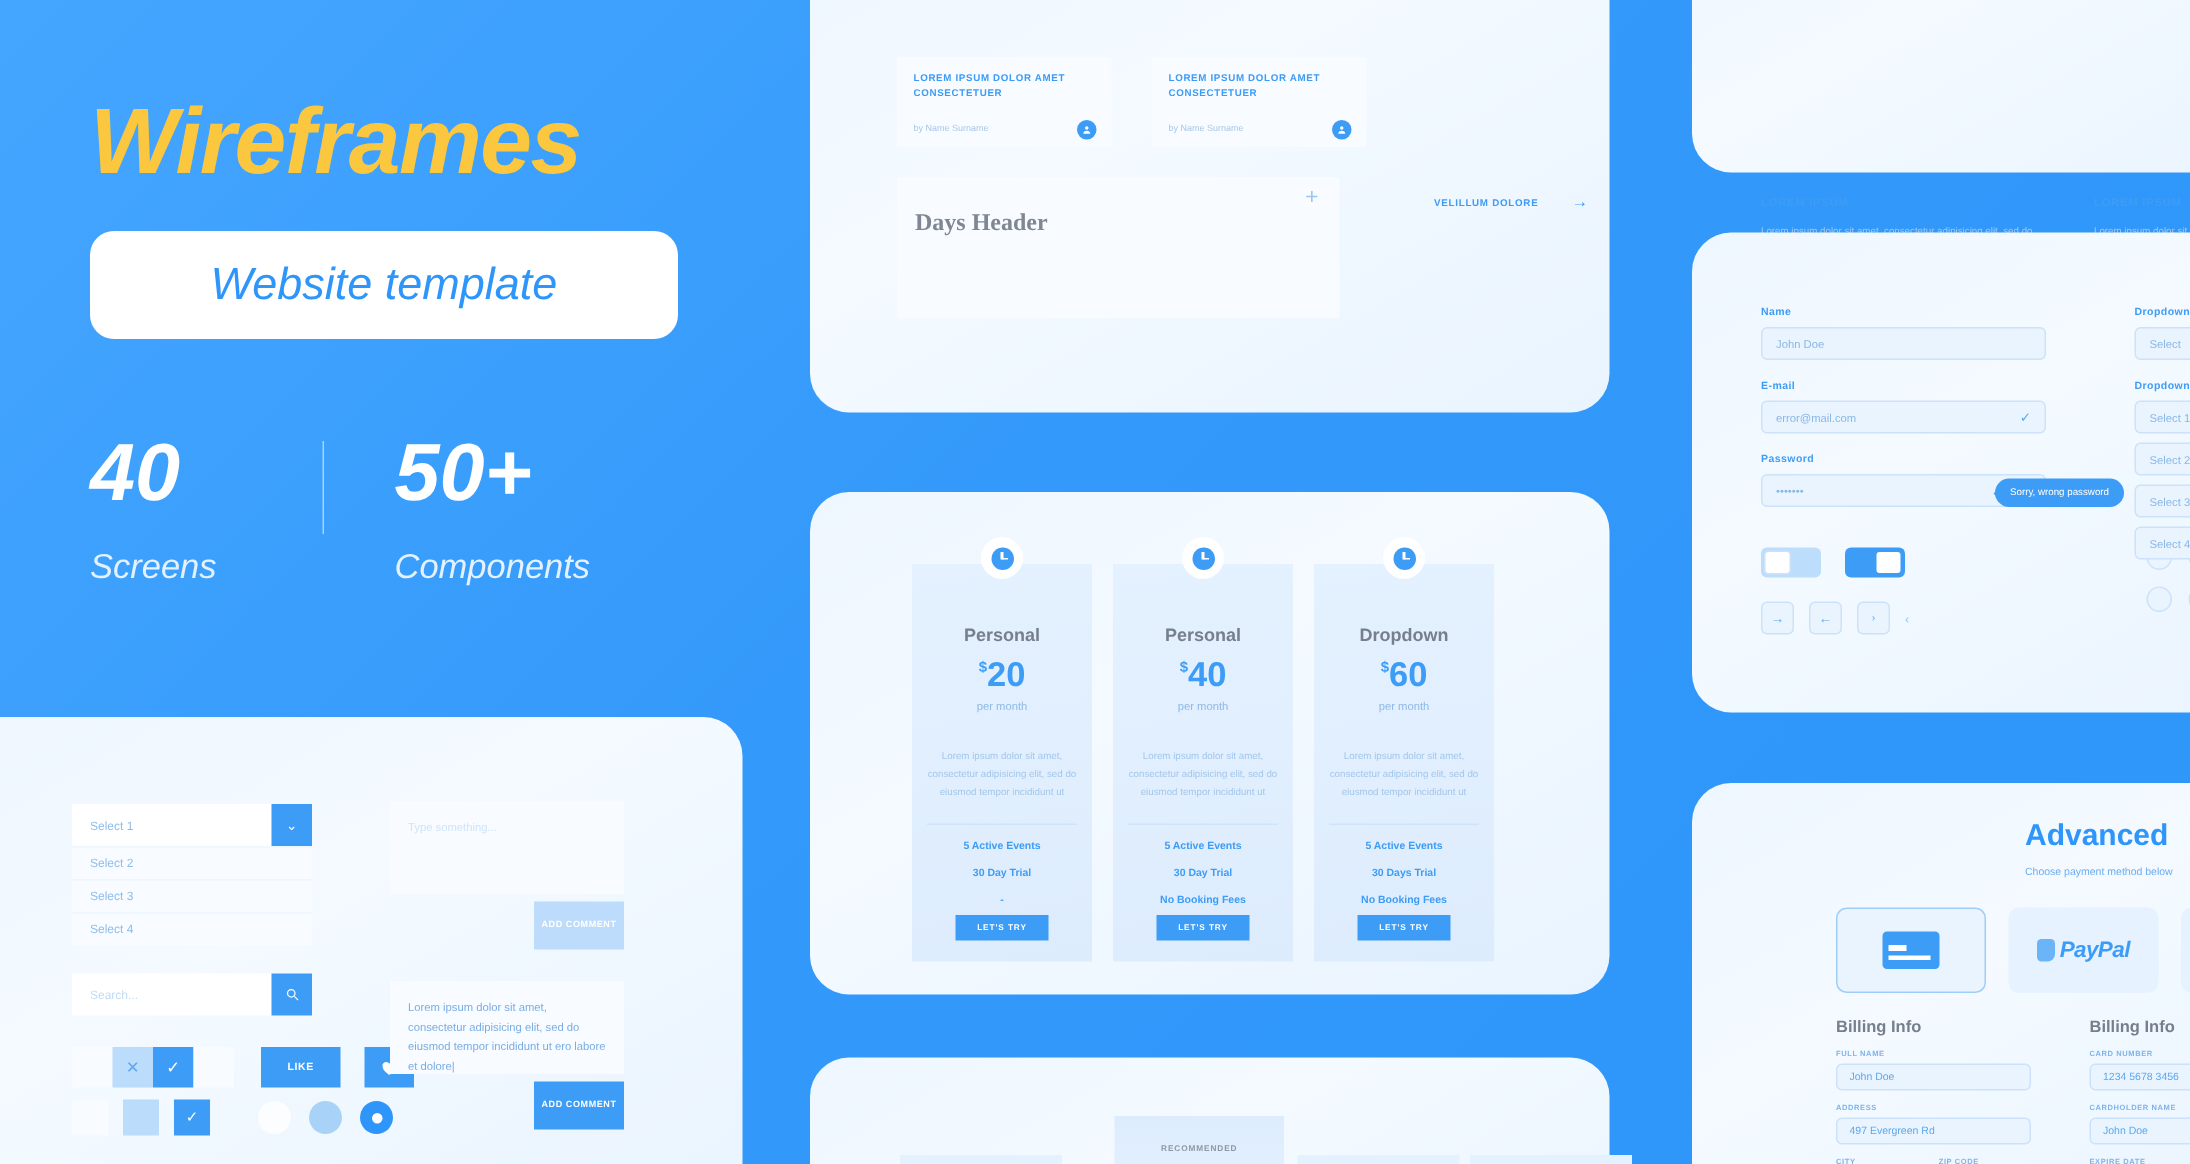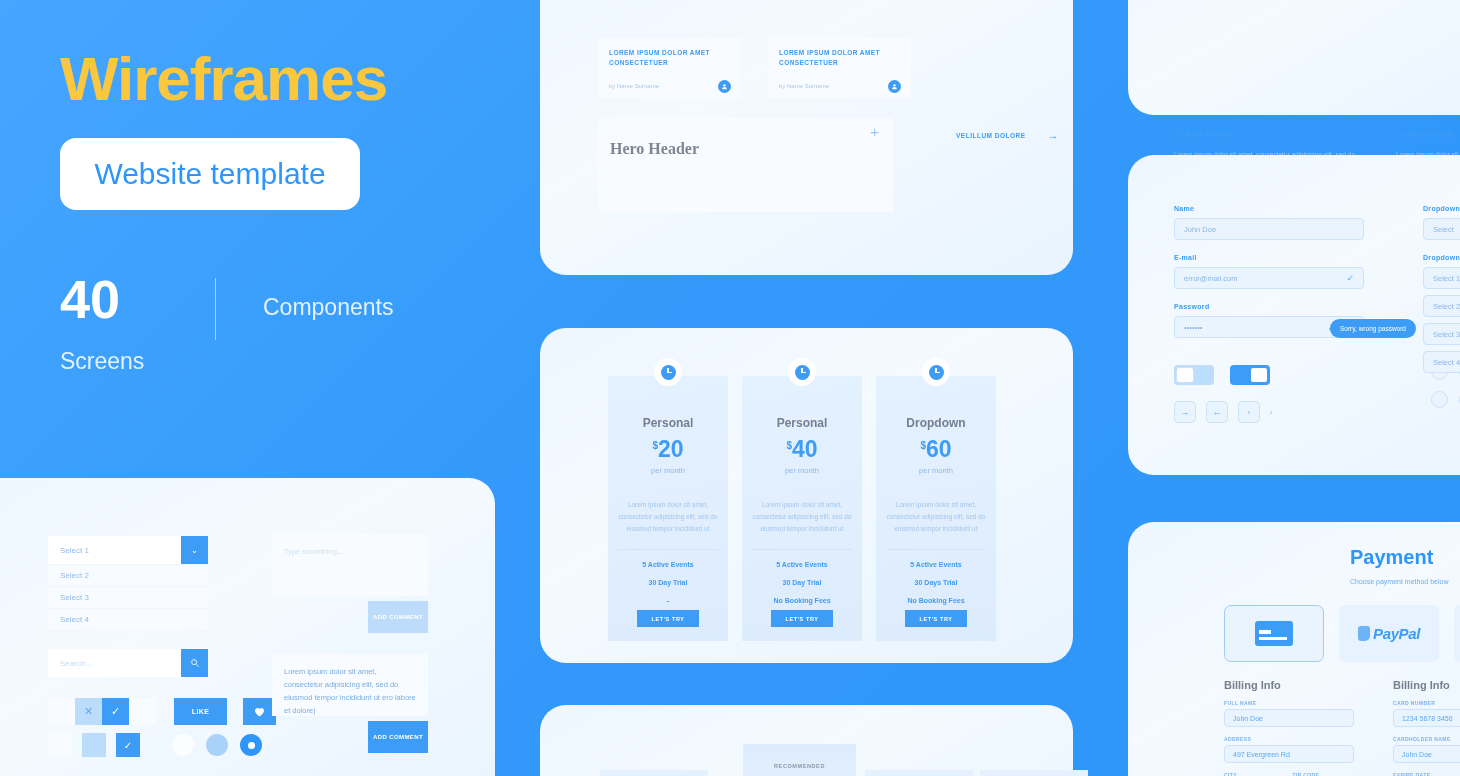--- a/index.html
+++ b/index.html
@@ -4,28 +4,28 @@
 <style>
   * { box-sizing: border-box; margin: 0; padding: 0; }
   html, body { width: 1460px; height: 776px; overflow: hidden; }
   body {
     font-family: "Liberation Sans", sans-serif;
     background: linear-gradient(135deg, #45a6ff 0%, #3399fa 45%, #2e96fa 100%);
     position: relative;
   }
 
   
-  .hero { position: absolute; left: 16px; top: 0; width: 500px; height: 480px; padding: 44px; }
+  .hero { position: absolute; left: 0; top: 0; width: 500px; height: 480px; padding: 60px; font-style: italic; }
   .hero-title {
     font-size: 62px; font-weight: bold; color: #fbc73f; letter-spacing: -1px;
     line-height: 1; margin-top: 4px;
   }
   .hero-badge {
     margin-top: 28px; background: #ffffff; border-radius: 16px;
-    width: 300px; height: 72px; display: flex; align-items: center; justify-content: center;
+    width: 392px; height: 72px; display: flex; align-items: center; justify-content: center;
   }
   .hero-badge span { color: #2e96fa; font-size: 30px; font-weight: 500; }
   .hero-stats { margin-top: 62px; display: flex; align-items: flex-start; }
   .stat { width: 155px; }
   .stat .num { font-size: 54px; font-weight: bold; color: #fff; line-height: 1; }
   .stat .lbl { font-size: 23px; color: #e4f1ff; margin-top: 22px; font-weight: 300; }
   .stat-divider { width: 1px; background: rgba(255,255,255,.55); height: 62px; margin: 6px 47px 0 0; }
 
   
   .panel {
@@ -224,21 +224,21 @@
   .sq { width: 24px; height: 24px; margin-right: 10px; }
   .sq.s1 { background: #f8fbff; }
   .sq.s2 { background: #bcdcfb; }
   .sq.s3 { background: #3d9cf5; color: #fff; font-size: 10px; display: flex; align-items: center; justify-content: center; }
   .circ { width: 22px; height: 22px; border-radius: 50%; margin-right: 12px; }
   .circ.c1 { background: #fbfdff; }
   .circ.c2 { background: #a9d2f9; }
   .circ.c3 { background: #2e96fa; display: flex; align-items: center; justify-content: center; }
   .circ.c3 .in { width: 7px; height: 7px; background: #fff; border-radius: 50%; }
 
-  .ta-group { position: absolute; left: 312px; width: 156px; }
+  .ta-group { position: absolute; left: 300px; width: 156px; }
   #ta-1 { top: 56px; }
   #ta-2 { top: 176px; }
   .ta {
     background: #f8fbff; height: 62px; padding: 11px 12px; font-size: 7.5px; line-height: 1.75;
   }
   .ta.empty { color: #cfe4fa; }
   .ta.filled { color: #79aee3; }
   .ta .caret { color: #79aee3; }
   .ta-btn {
     width: 60px; height: 32px; margin-left: auto; margin-top: 5px;
@@ -256,20 +256,21 @@
   <div class="hero-badge">
     <span>Website template</span>
   </div>
   <div class="hero-stats">
     <div class="stat">
       <div class="num">40</div>
       <div class="lbl">Screens</div>
     </div>
     <div class="stat-divider"></div>
     <div class="stat">
+      <div class="num">50+</div>
       <div class="lbl">Components</div>
     </div>
   </div>
 </div>
 
 <div class="panel" id="card-articles">
   <div class="mini-cards">
     <div class="mini-card">
       <div class="mtitle">LOREM IPSUM DOLOR AMET CONSECTETUER</div>
       <div class="mby">by Name Surname</div>
@@ -286,21 +287,21 @@
       <div class="avatar">
         <svg viewBox="0 0 24 24">
             <circle cx="12" cy="8" r="4"></circle>
             <path d="M4 21c0-4.4 3.6-7 8-7s8 2.6 8 7z"></path>
           </svg>
       </div>
     </div>
   </div>
   <div class="hero-block">
     <div class="plus">+</div>
-    <h2>Hero Header</h2>
+    <h2>Days Header</h2>
   </div>
   <div class="link-row">
     <span class="ltxt">VELILLUM DOLORE</span>
     <span class="larrow">→</span>
   </div>
 </div>
 
 <div class="panel" id="card-pricing">
   <div class="price-wrap">
 
@@ -459,21 +460,21 @@
     <div class="f-label" style="margin-top:14px">Dropdown</div>
     <div class="dd-item">Select 1</div>
     <div class="dd-item">Select 2</div>
     <div class="dd-item">Select 3</div>
     <div class="dd-item">Select 4</div>
   </div>
 
 </div>
 
 <div class="panel" id="card-payment">
-  <div class="pay-title">Payment</div>
+  <div class="pay-title">Advanced</div>
   <div class="pay-sub">Choose payment method below</div>
 
   <div class="pay-methods">
     <div class="pay-method sel">
       <div class="card-glyph"></div>
     </div>
     <div class="pay-method">
       <div class="paypal">
         <span class="pglyph"></span>
         <span>PayPal</span>

